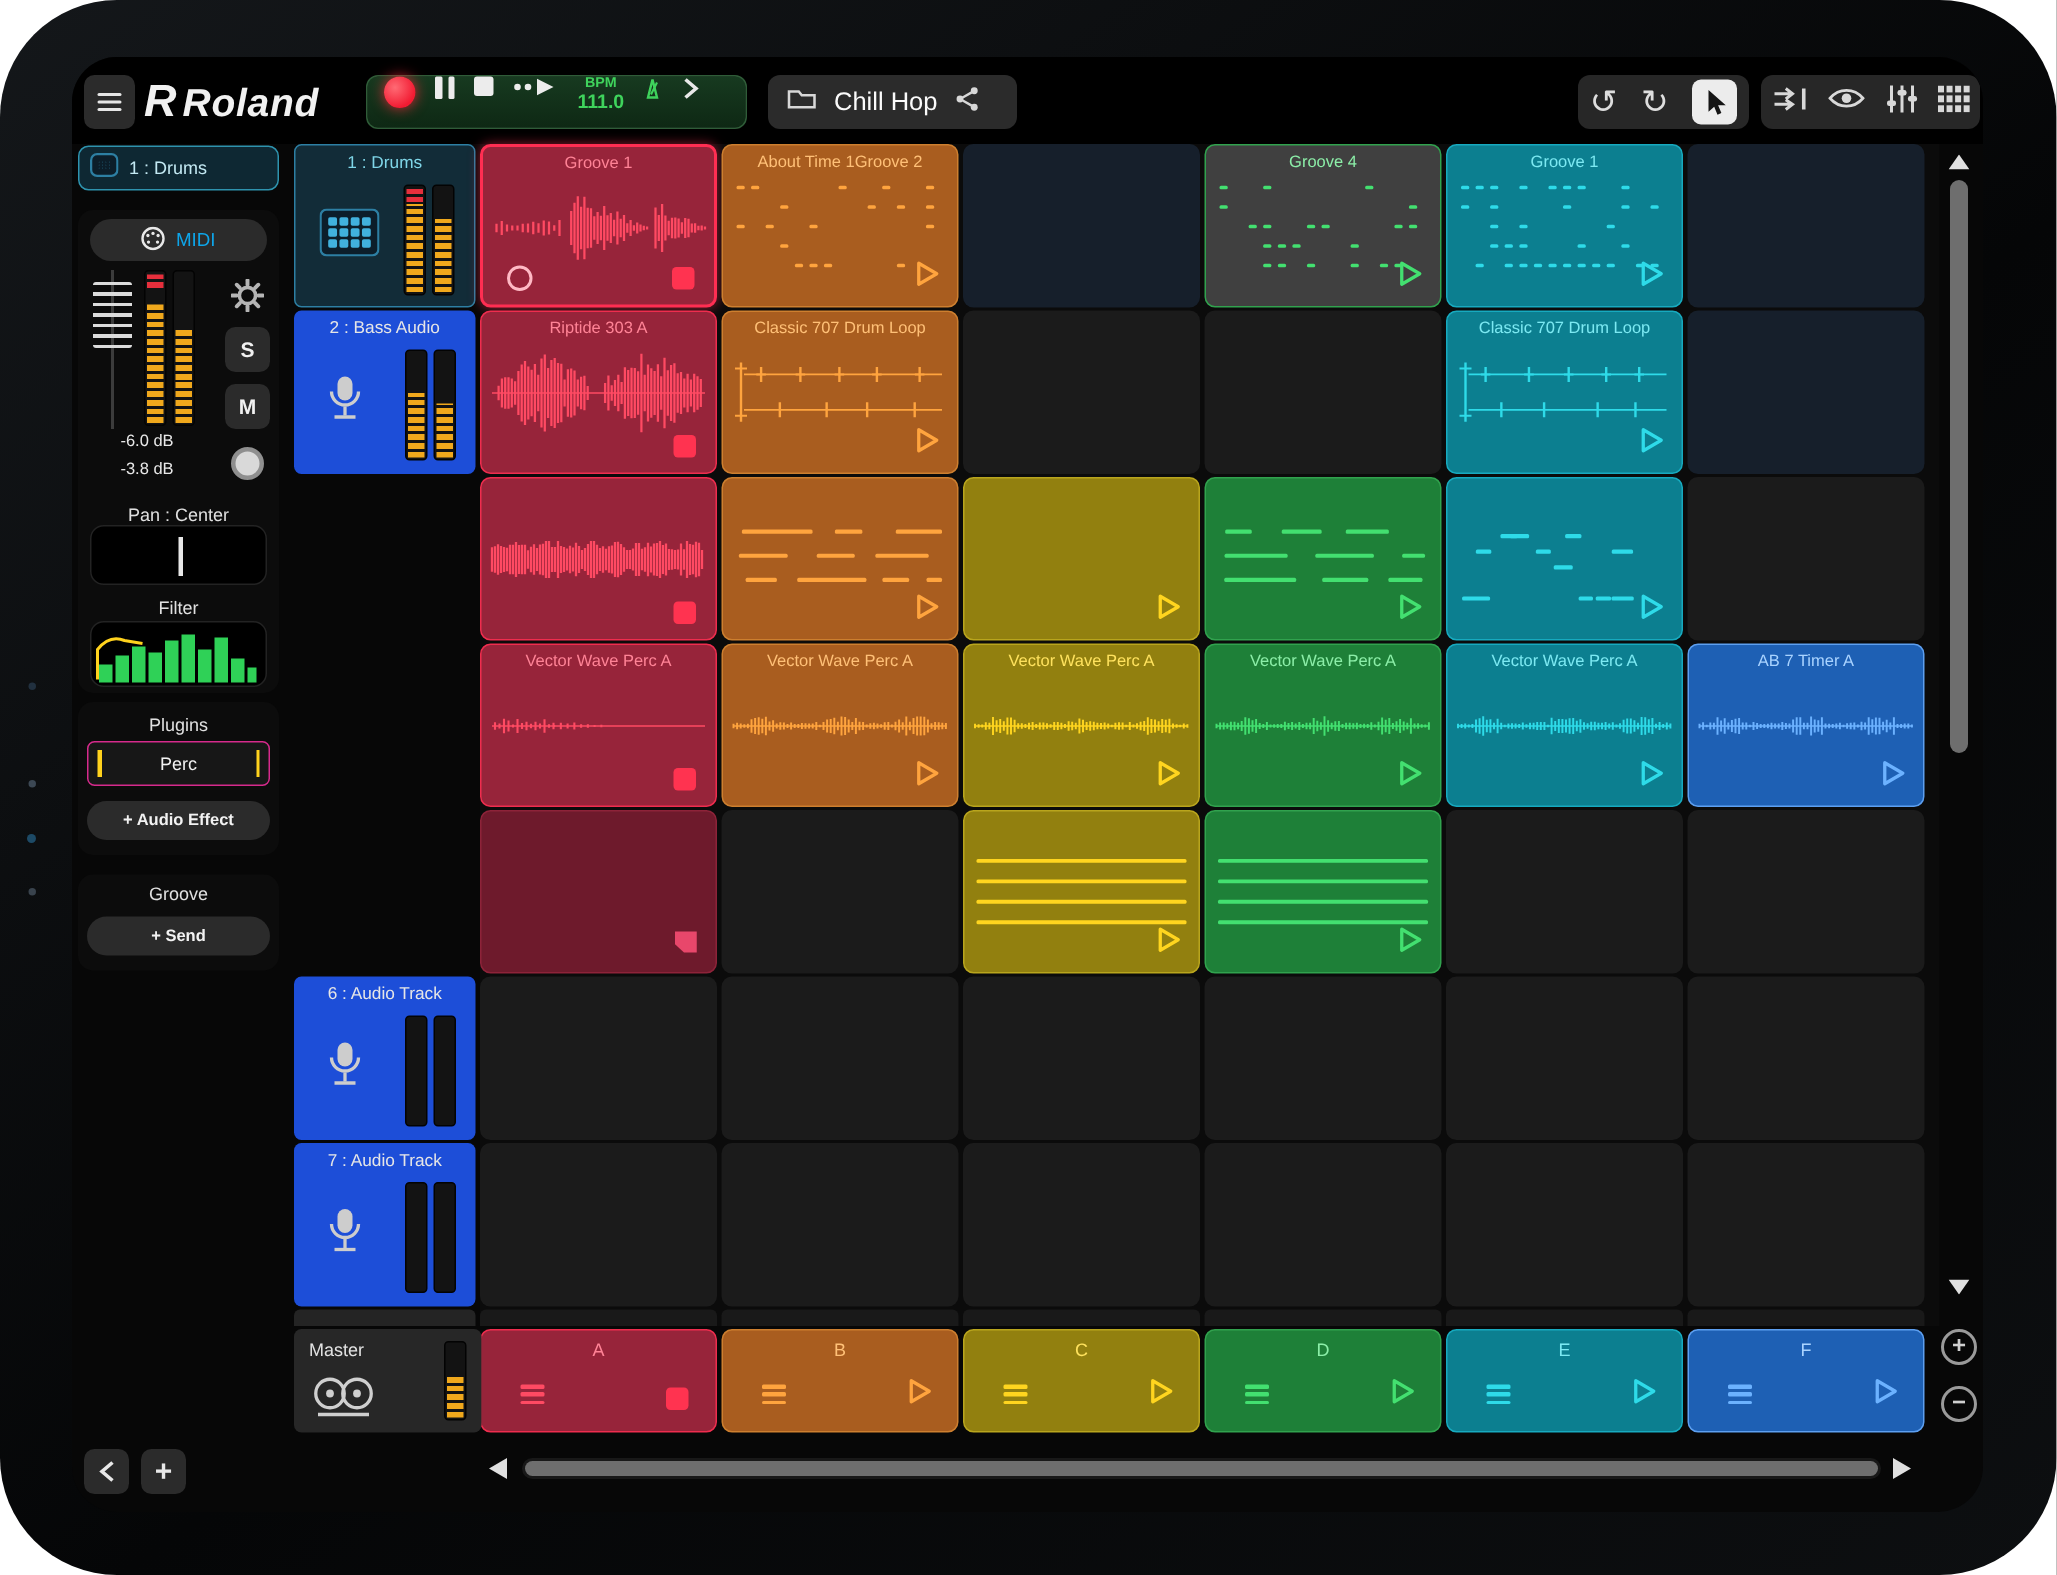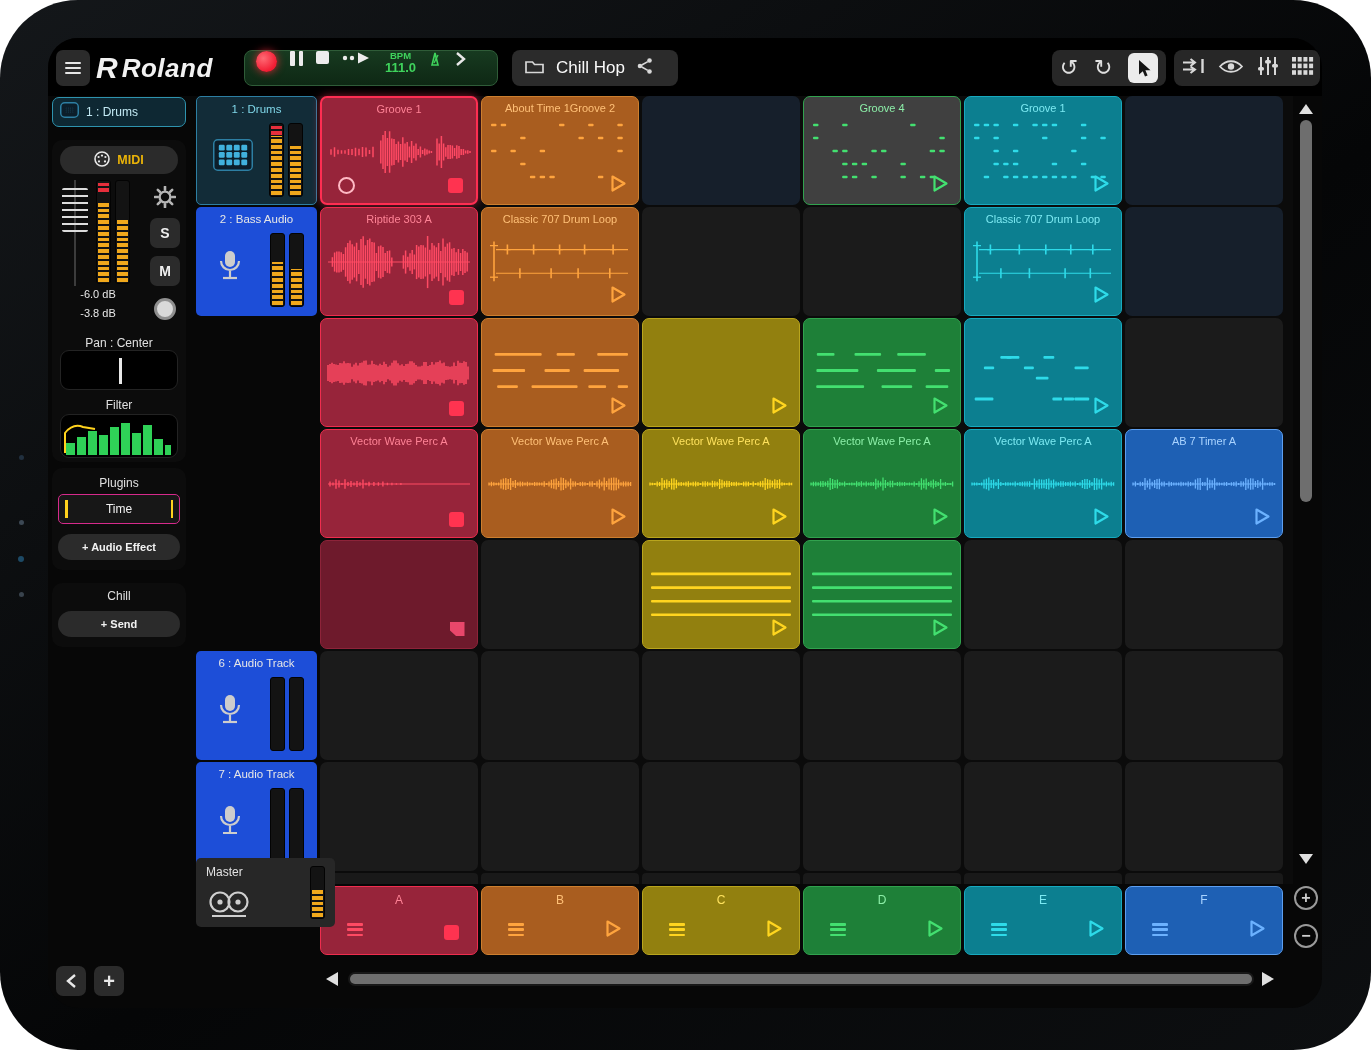--- a/index.html
+++ b/index.html
@@ -30,21 +30,21 @@
   .toolpill{display:flex;align-items:center;justify-content:space-around;background:#272727;border-radius:8px}
   .uarr{font-size:22px;color:#dedede;line-height:1}
   .cursor-box{width:30px;height:30px;background:#ececec;border-radius:6px;display:flex;align-items:center;justify-content:center}
   
   .side-tab{position:absolute;left:4px;top:59px;width:134px;height:30px;display:flex;align-items:center;gap:7px;
     padding:0 7px;background:#0e2833;border:1.5px solid #2e93ae;border-radius:7px}
   .side-tab-label{font-size:12px;color:#c3e9f3;white-space:nowrap}
   .panel{position:absolute;left:4px;width:134px;background:#0c0c0c;border-radius:10px}
   .p1{top:102px;height:322px}.p2{top:430px;height:102px}.p3{top:545px;height:64px}
   .midi-btn{position:absolute;left:8px;top:6px;width:118px;height:28px;background:#2b2b2b;border-radius:14px;
-    color:#eab308;font-weight:700;font-size:12.5px;display:flex;align-items:center;justify-content:center;gap:7px}
+    color:#0ea5e9;font-weight:400;font-size:12.5px;display:flex;align-items:center;justify-content:center;gap:7px}
   .fader{position:absolute;left:10px;top:40px;width:26px;height:106px}
   .fader-track{position:absolute;left:12px;top:0;width:2px;height:100%;background:#3c3c3c}
   .fader-handle{position:absolute;left:0;top:8px;width:26px;height:44px;border-radius:2px;
     background:repeating-linear-gradient(to bottom,#dcdcdc 0 2.2px,rgba(0,0,0,0) 2.2px 7px)}
   .strip-meters{position:absolute;left:44px;top:40px;display:flex;gap:4px}
   .meter{position:relative;width:15px;background:#131313;border-radius:3px;overflow:hidden;border:1px solid #030303}
   .meter-fill{position:absolute;left:1px;right:1px;bottom:1px;
     background:repeating-linear-gradient(to top,#f0a81c 0 3.8px,rgba(0,0,0,0) 3.8px 5.8px)}
   .meter-hot{position:absolute;left:1px;right:1px;top:2px;height:9px;
     background:repeating-linear-gradient(to top,#e62f3c 0 3.8px,rgba(0,0,0,0) 3.8px 5.8px)}
@@ -84,21 +84,21 @@
   .loop-ring{position:absolute;left:16px;bottom:9px;width:17px;height:17px;border:2px solid #ffb9c4;border-radius:50%}
   .sliver{height:11px!important;border-radius:4px 4px 0 0;background:#191919}
   
   #scene-row{position:absolute;left:272px;top:848px;width:973px;height:69px}
   .scene{position:absolute;top:0;width:158px;height:69px;border-radius:7px;border:1.5px solid #000}
   .scene-label{position:absolute;top:6px;left:0;width:100%;text-align:center;font-size:12px}
   .scene-menu{position:absolute;left:26px;bottom:15px}
   .scene-menu span{display:block;width:16px;height:2.6px;margin:2.7px 0;border-radius:1px}
   .scene .ind{right:16px;bottom:12px}
   .scene .ind-stop{right:18px;bottom:14px}
-  #master-cell{position:absolute;left:148px;top:820px;width:139px;height:69px;background:#272727;border-radius:5px}
+  #master-cell{position:absolute;left:148px;top:848px;width:125px;height:69px;background:#272727;border-radius:5px}
   
   .hthumb{position:absolute;left:2px;top:2px;right:2px;bottom:2px;background:#6e6e6e;border-radius:5px}
   .zoomc{position:absolute;width:24px;height:24px;border:2px solid #9a9a9a;border-radius:50%;color:#cfcfcf;
     display:flex;align-items:center;justify-content:center;font-size:16px;font-weight:700;line-height:1}
   .bezel-dot{position:absolute;border-radius:50%}
 </style>
 </head>
 <body>
 
 <div class="stage" data-interactable="false">
@@ -320,28 +320,28 @@
             </g>
           <path d="M4,38 L4,18 Q12,8 22,12 L34,14" fill="none" stroke="#ffd21d" stroke-width="2"></path>
         </svg>
       </div>
     </div>
 
     <div class="panel p2" data-interactable="false">
       <div class="center-lab" style="top:8px" data-interactable="false">Plugins</div>
       <div class="plugin-btn" data-interactable="true">
         <span class="yline l" data-interactable="false"></span>
-        <span data-interactable="false">Time</span>
+        <span data-interactable="false">Perc</span>
         <span class="yline r" data-interactable="false"></span>
       </div>
       <div class="pill-btn" style="top:66px" data-interactable="true">+ Audio Effect</div>
     </div>
 
     <div class="panel p3" data-interactable="false">
-      <div class="center-lab" style="top:6px" data-interactable="false">Chill</div>
+      <div class="center-lab" style="top:6px" data-interactable="false">Groove</div>
       <div class="pill-btn" style="top:28px" data-interactable="true">+ Send</div>
     </div>
 
     <div id="track-col" data-interactable="false">
         <div class="tcell sel" data-interactable="true" style="top: 0px;">
           <div class="tname" data-interactable="false">1 : Drums</div>
           <div class="ticon" data-interactable="false"><svg width="40" height="32">
               <rect x="0.75" y="0.75" width="38.5" height="30.5" rx="4" fill="#0c1e2a" stroke="#2d7fa3" stroke-width="1.5"></rect>
               <rect x="5.8" y="5.8" width="5.9" height="5.7" rx="1.2" fill="#41b1dd"></rect>
               <rect x="13.3" y="5.8" width="5.9" height="5.7" rx="1.2" fill="#41b1dd"></rect>

